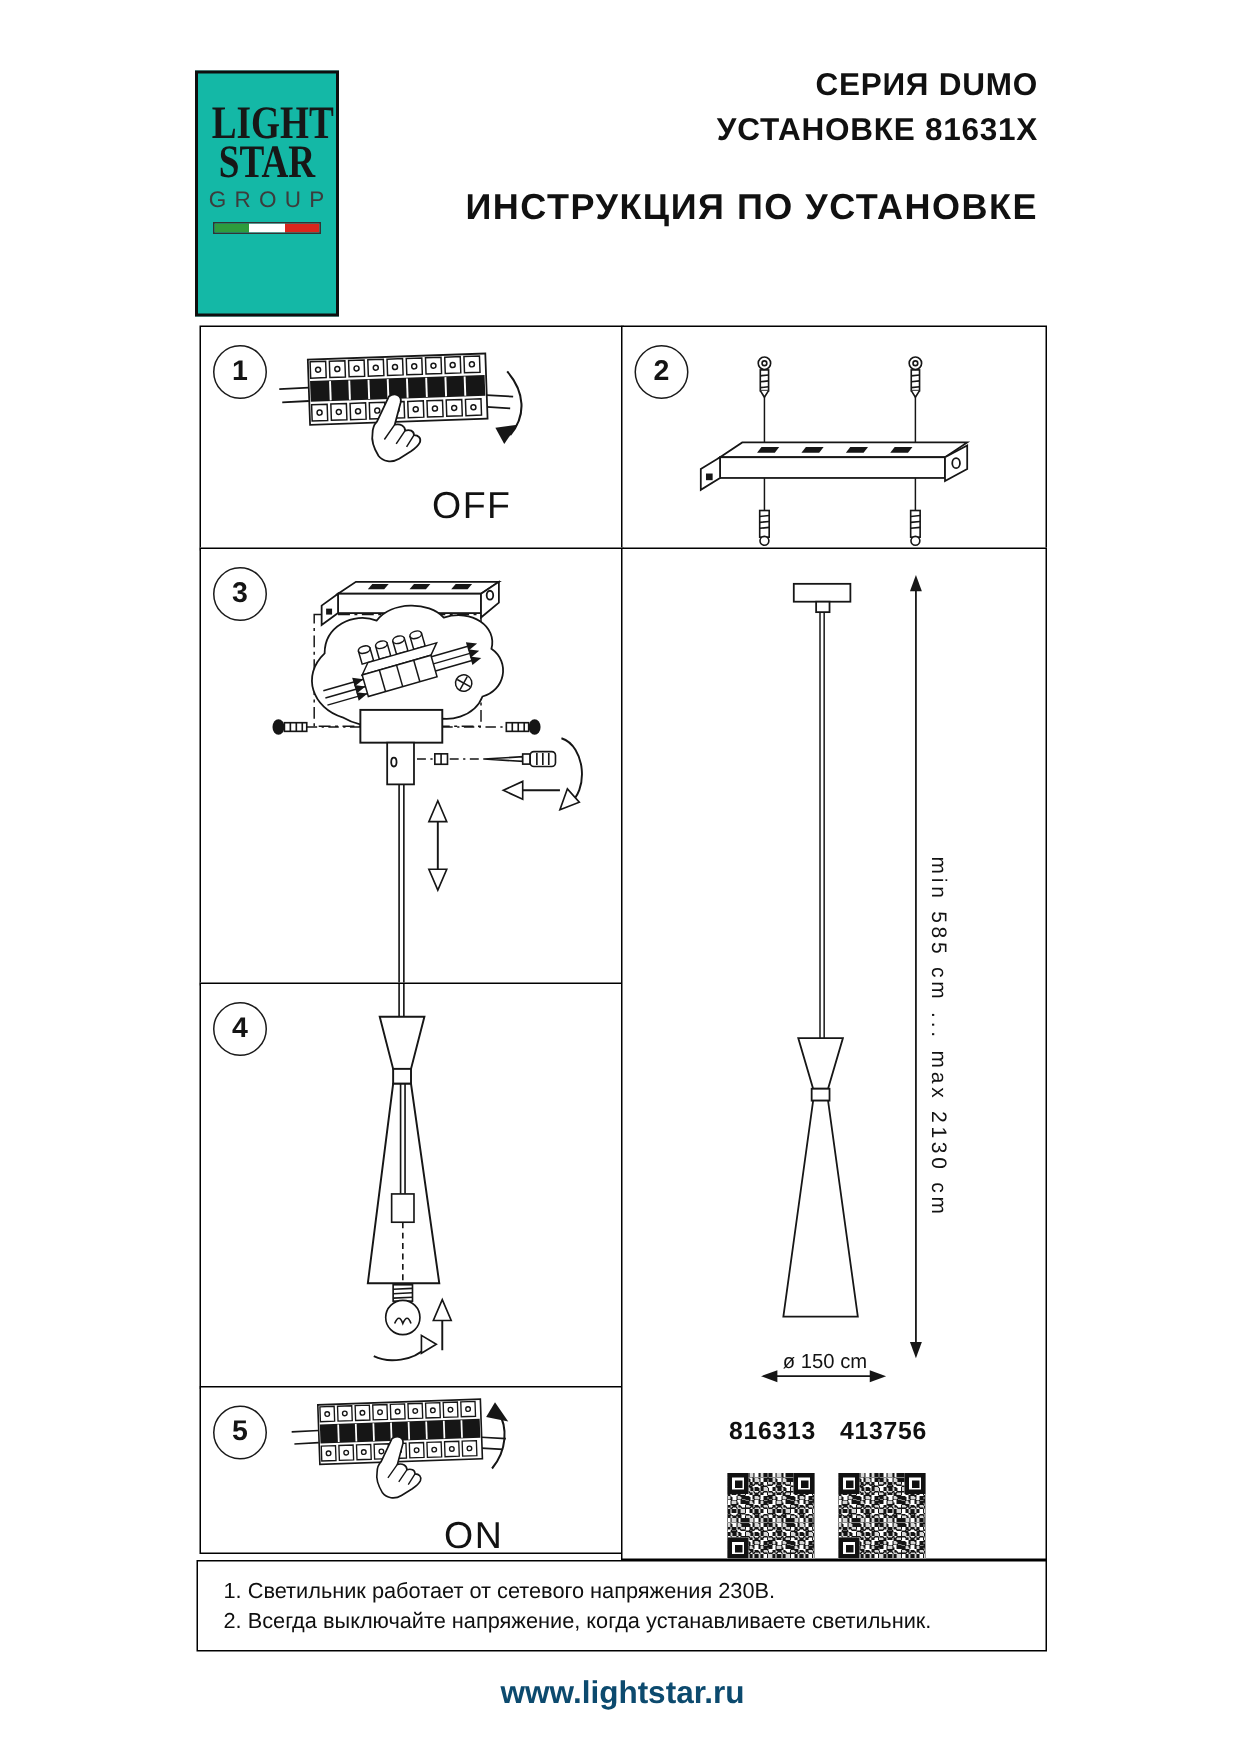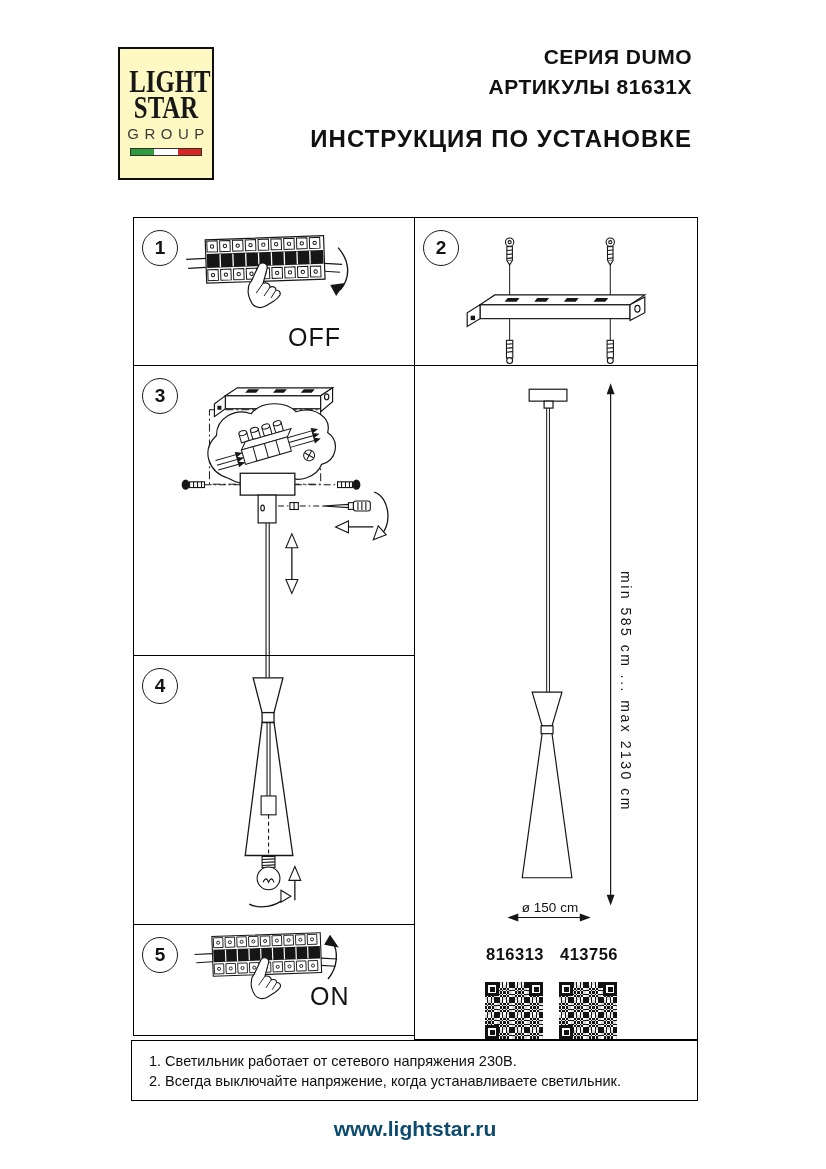--- a/index.html
+++ b/index.html
@@ -5,22 +5,22 @@
   * { margin:0; padding:0; box-sizing:border-box; }
   html,body { background:#ffffff; }
   .page {
     position:relative; width:826px; height:1169px; margin:0 auto;
     background:#fff; overflow:hidden; color:#141414;
     font-family:"Liberation Sans","DejaVu Sans",sans-serif;
   }
 
   
   .logo-box {
-    position:absolute; left:118px; top:47px; width:96px; height:133px;
-    border:2.5px solid #0e0e0e; background:#fef9c3; text-align:center; padding-top:20px;
+    position:absolute; left:130px; top:47px; width:96px; height:164px;
+    border:2.5px solid #0e0e0e; background:#14b8a6; text-align:center; padding-top:20px;
   }
   .logo-word {
     font-family:"Liberation Serif","DejaVu Serif",serif; font-weight:700;
     font-size:31px; line-height:26px; color:#171717;
     transform:scaleX(0.8); transform-origin:center;
   }
   .logo-group {
     font-size:15px; letter-spacing:5.5px; text-indent:5px;
     color:#3c3c3c; margin-top:4px;
   }
@@ -53,21 +53,21 @@
 
   .step-circle {
     position:absolute; left:8px; top:12px; width:36px; height:36px;
     border:1.7px solid #1a1a1a; border-radius:50%;
     display:flex; align-items:center; justify-content:center;
     font-size:19px; font-weight:700; background:#fff; z-index:3;
   }
   .art { position:absolute; left:0; top:0; width:100%; height:100%; }
   .switch-label { position:absolute; font-size:25px; letter-spacing:1px; color:#121212; z-index:3; }
   .off-label { left:154px; top:105px; }
-  .on-label  { left:162px; top:57px;margin-left:14px; }
+  .on-label  { left:162px; top:85px; }
 
   
   .dim-v-label {
     position:absolute; left:219px; top:205px; white-space:nowrap;
     transform:rotate(90deg); transform-origin:0 0;
     font-size:14px; letter-spacing:2.5px; color:#131313;
   }
   .dim-h-label {
     position:absolute; left:95px; top:534px; width:80px; text-align:center;
     font-size:13.5px; color:#131313;
@@ -175,21 +175,21 @@
     <div class="logo-group">GROUP</div>
     <div class="logo-flag">
       <span class="flag-green"></span>
       <span class="flag-white"></span>
       <span class="flag-red"></span>
     </div>
   </div>
 
   <div class="h-series">
     <div>СЕРИЯ DUMO</div>
-    <div>АРТИКУЛЫ 81631X</div>
+    <div>УСТАНОВКЕ 81631X</div>
   </div>
   <div class="h-title">
     <div>ИНСТРУКЦИЯ ПО УСТАНОВКЕ</div>
   </div>
 
   <div class="panel p1">
     <div class="step-circle">1</div>
     <svg class="art" viewBox="0 0 283 150">
       <use href="#brk" x="52" y="18"></use>
       <g>

